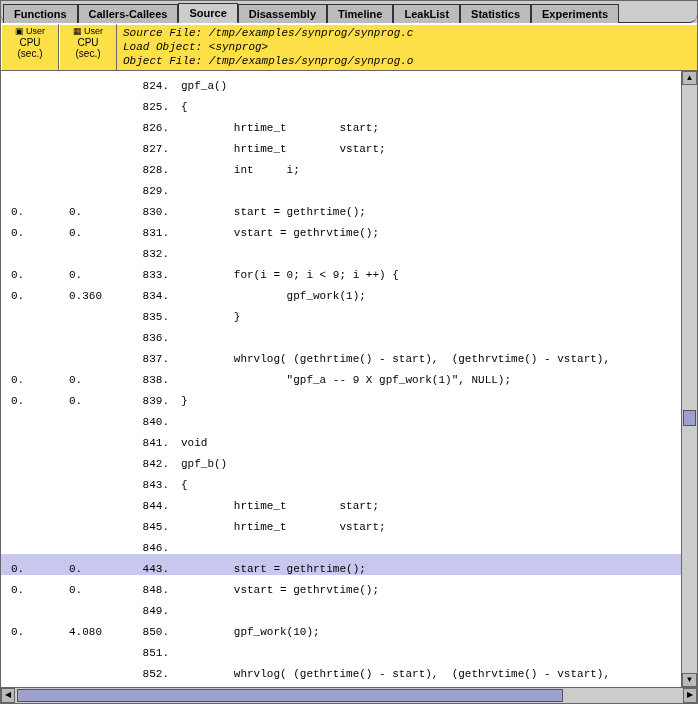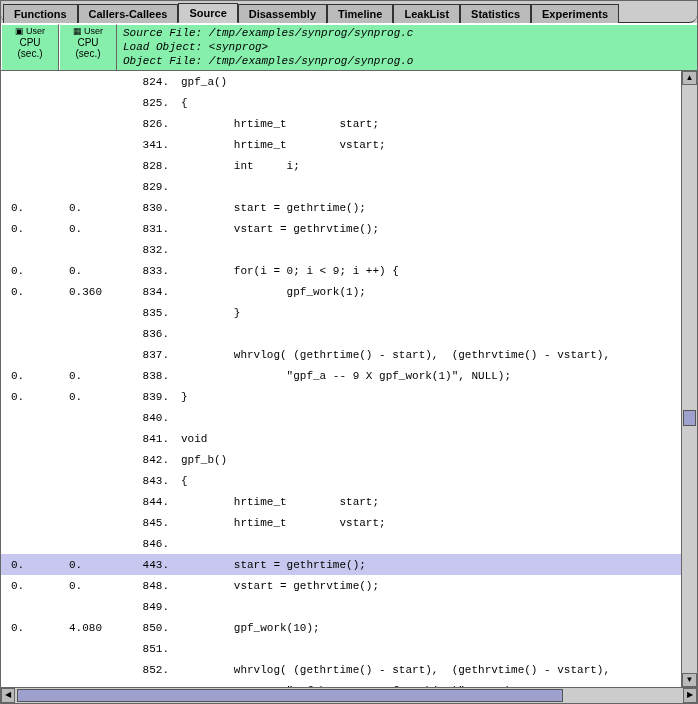--- a/index.html
+++ b/index.html
@@ -48,21 +48,21 @@
   .content {
     flex: 1;
     display: flex;
     flex-direction: column;
     background: #fff;
     overflow: hidden;
     border-top: 1px solid #fff;
   }
   .headerrow {
     display: flex;
-    background: #86efac;
+    background: #fde047;
     border-bottom: 1px solid #666;
   }
   .colhead {
     border-right: 1px solid #666;
     border-top: 1px solid #fff;
     border-left: 1px solid #fff;
     padding: 2px 4px;
     text-align: center;
     font-size: 10px;
     line-height: 1.1;
@@ -87,21 +87,21 @@
   .rows {
     flex: 1;
     overflow: hidden;
     background: #fff;
     font-family: "Courier New", monospace;
     font-size: 11px;
   }
   .row {
     display: flex;
     height: 21px;
-    align-items: center;
+    align-items: flex-end;
     white-space: pre;
   }
   .row.selected { background: #c7c7ef; }
   .cell {
     padding: 0 6px;
   }
   .cell.ucpu, .cell.icpu {
     width: 58px;
     text-align: left;
     padding-left: 10px;
@@ -200,21 +200,21 @@
         <div>Load Object: &lt;synprog&gt;</div>
         <div>Object File: /tmp/examples/synprog/synprog.o</div>
       </div>
     </div>
 
     <div class="scrollarea">
       <div class="rows" id="rows">
           <div class="row"><div class="cell ucpu"></div><div class="cell icpu"></div><div class="cell lineno">824.</div><div class="cell src">gpf_a()</div></div>
           <div class="row"><div class="cell ucpu"></div><div class="cell icpu"></div><div class="cell lineno">825.</div><div class="cell src">{</div></div>
           <div class="row"><div class="cell ucpu"></div><div class="cell icpu"></div><div class="cell lineno">826.</div><div class="cell src">        hrtime_t        start;</div></div>
-          <div class="row"><div class="cell ucpu"></div><div class="cell icpu"></div><div class="cell lineno">341.</div><div class="cell src">        hrtime_t        vstart;</div></div>
+          <div class="row"><div class="cell ucpu"></div><div class="cell icpu"></div><div class="cell lineno">827.</div><div class="cell src">        hrtime_t        vstart;</div></div>
           <div class="row"><div class="cell ucpu"></div><div class="cell icpu"></div><div class="cell lineno">828.</div><div class="cell src">        int     i;</div></div>
           <div class="row"><div class="cell ucpu"></div><div class="cell icpu"></div><div class="cell lineno">829.</div><div class="cell src"></div></div>
           <div class="row"><div class="cell ucpu">0.</div><div class="cell icpu">0.</div><div class="cell lineno">830.</div><div class="cell src">        start = gethrtime();</div></div>
           <div class="row"><div class="cell ucpu">0.</div><div class="cell icpu">0.</div><div class="cell lineno">831.</div><div class="cell src">        vstart = gethrvtime();</div></div>
           <div class="row"><div class="cell ucpu"></div><div class="cell icpu"></div><div class="cell lineno">832.</div><div class="cell src"></div></div>
           <div class="row"><div class="cell ucpu">0.</div><div class="cell icpu">0.</div><div class="cell lineno">833.</div><div class="cell src">        for(i = 0; i &lt; 9; i ++) {</div></div>
           <div class="row"><div class="cell ucpu">0.</div><div class="cell icpu">0.360</div><div class="cell lineno">834.</div><div class="cell src">                gpf_work(1);</div></div>
           <div class="row"><div class="cell ucpu"></div><div class="cell icpu"></div><div class="cell lineno">835.</div><div class="cell src">        }</div></div>
           <div class="row"><div class="cell ucpu"></div><div class="cell icpu"></div><div class="cell lineno">836.</div><div class="cell src"></div></div>
           <div class="row"><div class="cell ucpu"></div><div class="cell icpu"></div><div class="cell lineno">837.</div><div class="cell src">        whrvlog( (gethrtime() - start),  (gethrvtime() - vstart),</div></div>

